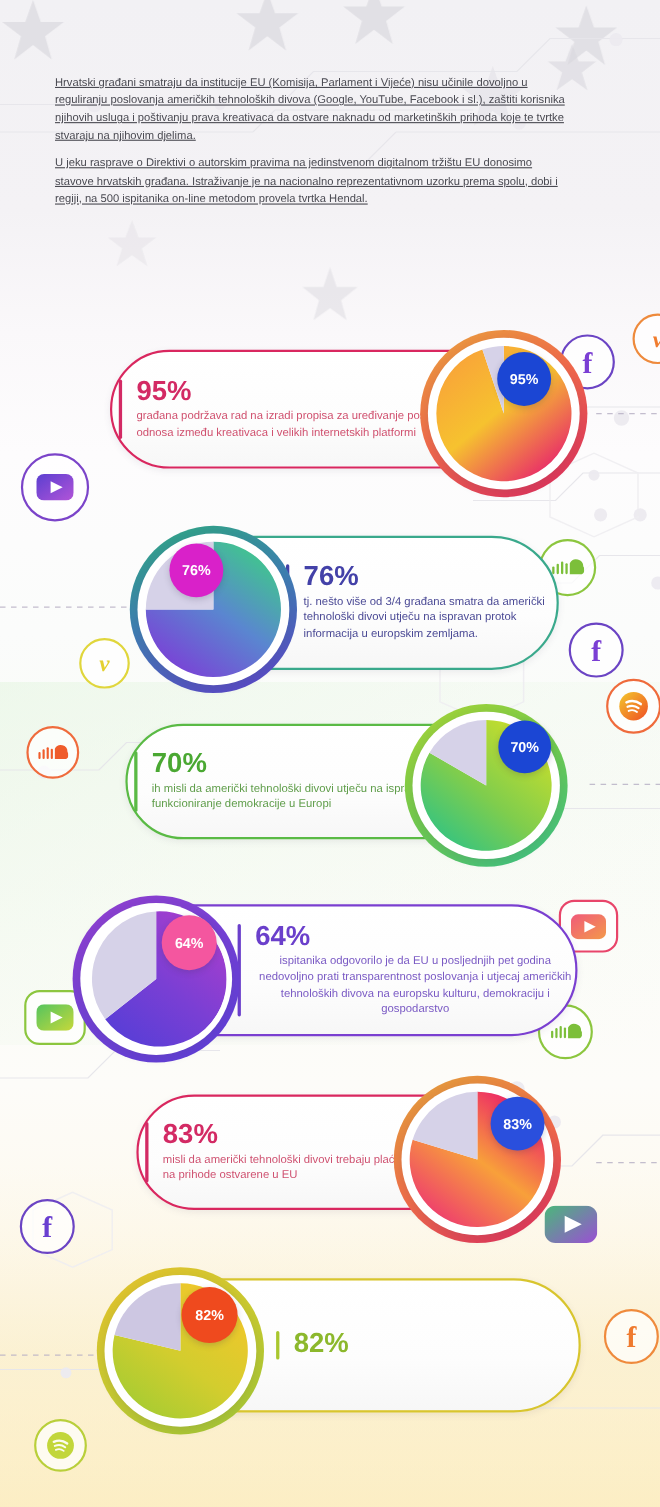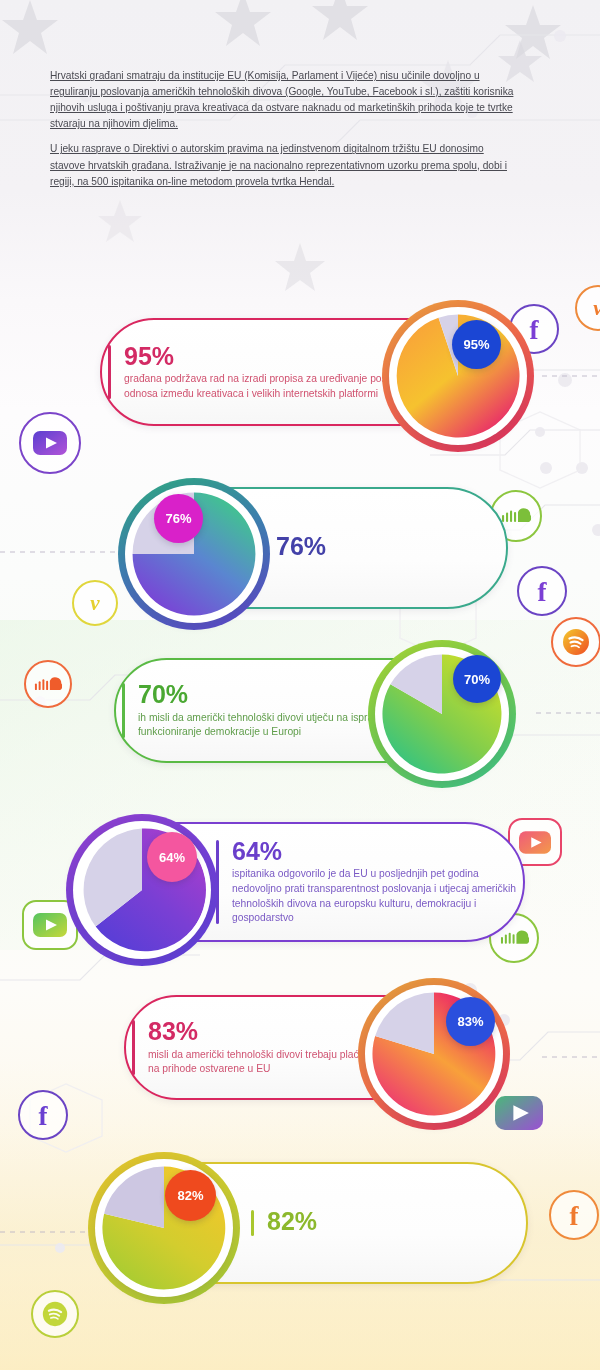--- a/index.html
+++ b/index.html
@@ -343,20 +343,21 @@
         <path d="M50,50 L34.8,4.5 A48,48 0 0 1 50,2 Z" fill="#d6d2e8"></path>
       </svg>
     </div>
   </div>
   <div class="badge" style="left:452px; top:320px; width:49px; height:49px; background:#1b46d4; font-size:13px;">95%</div>
 
   <div class="card" style="left:140px; top:487px; width:368px; height:122px; border-width:2.6px; border-color:#3aa98c;">
     <div class="card-body" style="width:330px; margin-left:112px;">
       <div class="card-rule" style="background:#4341a8;"></div>
       <div class="pct" style="color:#4341a8;">76%</div>
+      <div class="desc" style="color:#4b4a95;">tj. nešto više od 3/4 građana smatra da američki tehnološki divovi utječu na ispravan protok informacija u europskim zemljama.</div>
     </div>
   </div>
   <div class="pie-wrap" style="left:118px; top:478px; width:152px; height:152px;">
     <div class="pie-ring" style="background:linear-gradient(160deg,#2fa87f 0%,#3d7fb0 45%,#5e3fc9 100%);"></div>
     <div class="pie-inner" style="left:7px; top:7px; width:138px; height:138px;"></div>
     <div class="pie-disc" style="left:12px; top:12px; width:128px; height:128px;">
       <svg viewBox="0 0 100 100">
         <defs>
             <linearGradient id="pg2" x1="0.85" y1="0.05" x2="0.2" y2="0.95">
           <stop offset="0%" stop-color="#3fc98a"></stop>
@@ -394,21 +395,21 @@
         <path d="M50,50 L8.4,26 A48,48 0 0 1 50,2 Z" fill="#d6d2e8"></path>
       </svg>
     </div>
   </div>
   <div class="badge" style="left:453px; top:655px; width:48px; height:48px; background:#1b46d4; font-size:13px;">70%</div>
 
   <div class="card" style="left:70px; top:822px; width:455px; height:120px; border-width:2.6px; border-color:#7a3fd0;">
     <div class="card-body" style="width:365px; margin-left:138px;">
       <div class="card-rule" style="background:#6a3fcb;"></div>
       <div class="pct" style="color:#6a3fcb;">64%</div>
-      <div class="desc" style="color:#7a5ac4;">ispitanika odgovorilo je da EU u posljednjih pet godina nedovoljno prati transparentnost poslovanja i utjecaj američkih tehnoloških divova na europsku kulturu, demokraciju i gospodarstvo</div>
+      <div class="desc" style="color:#7a5ac4;text-align:center;">ispitanika odgovorilo je da EU u posljednjih pet godina nedovoljno prati transparentnost poslovanja i utjecaj američkih tehnoloških divova na europsku kulturu, demokraciju i gospodarstvo</div>
     </div>
   </div>
   <div class="pie-wrap" style="left:66px; top:814px; width:152px; height:152px;">
     <div class="pie-ring" style="background:linear-gradient(150deg,#9340cd 0%,#7140d4 50%,#5b3ed6 100%);"></div>
     <div class="pie-inner" style="left:7px; top:7px; width:138px; height:138px;"></div>
     <div class="pie-disc" style="left:12px; top:12px; width:128px; height:128px;">
       <svg viewBox="0 0 100 100">
         <defs>
             <linearGradient id="pg4" x1="0.85" y1="0.05" x2="0.2" y2="0.95">
           <stop offset="0%" stop-color="#a93ecd"></stop>

